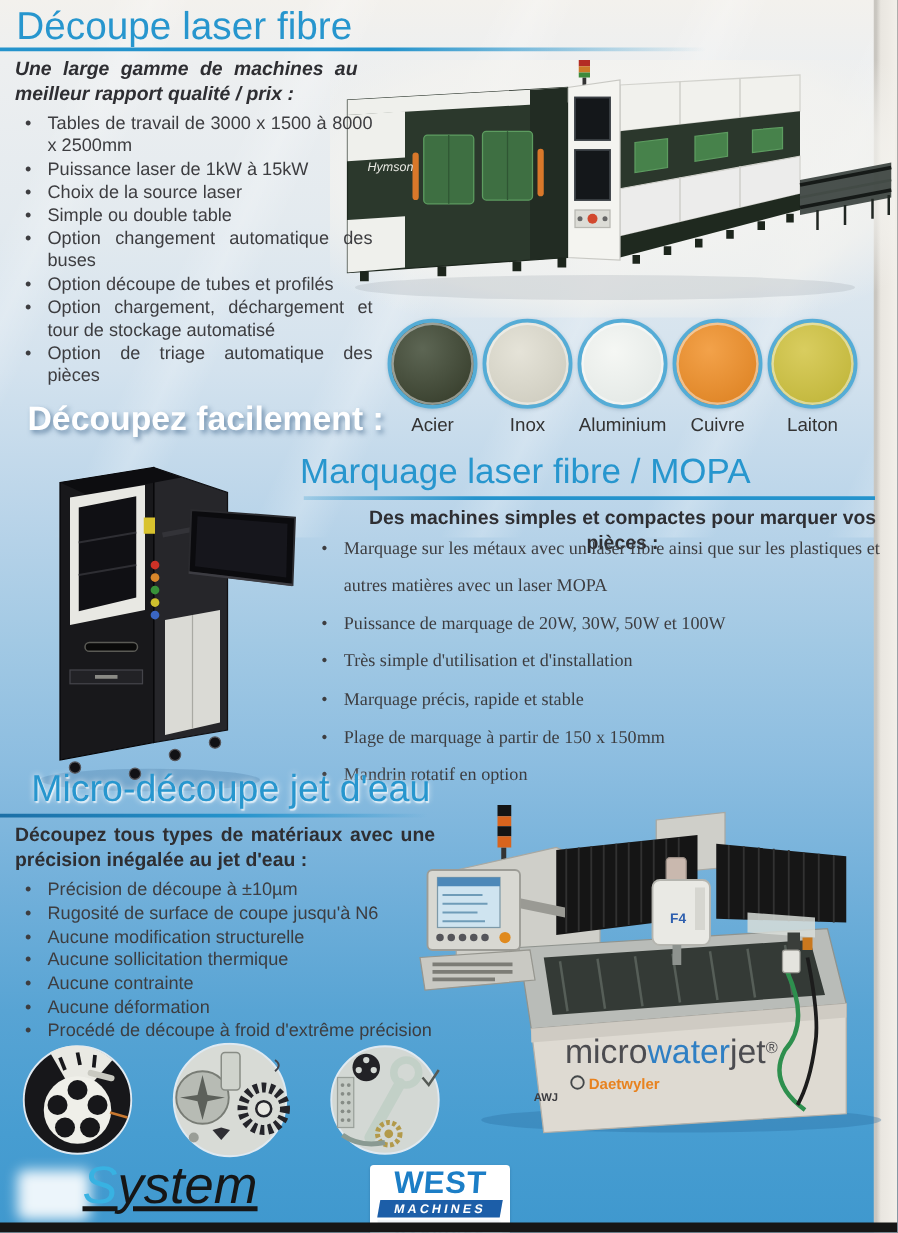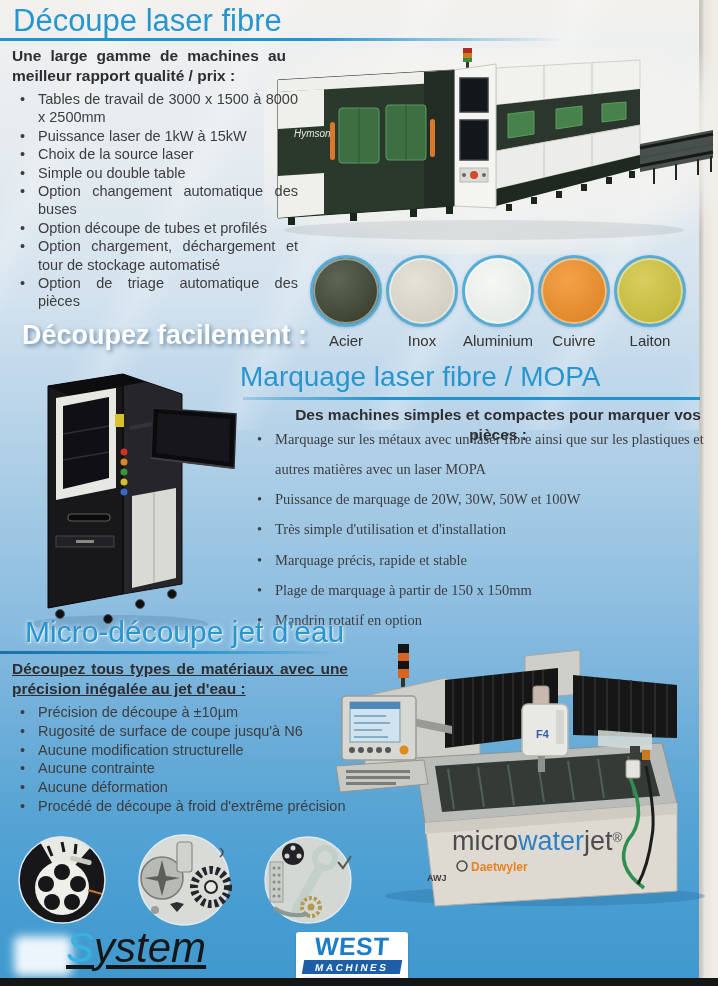--- a/index.html
+++ b/index.html
@@ -24,23 +24,23 @@
   .h2{left:240px;top:361px;width:460px;font-size:28px;}
   .h2-line{position:absolute;left:243px;top:397px;height:3px;width:457px;
     background:linear-gradient(90deg,rgba(36,147,204,.25),#2493cc 30%);}
   .h3{left:25px;top:615px;font-size:30px;
     text-shadow:0 0 5px rgba(255,255,255,.85),1px 1px 1px rgba(255,255,255,.7);}
   .h3-line{position:absolute;left:0;top:651px;height:3px;width:342px;
     background:linear-gradient(90deg,#1c6fa6,#2493cc 55%,rgba(36,147,204,0) 100%);}
 
   .intro{position:absolute;font-weight:bold;color:#2e2e32;font-size:15.5px;
     line-height:1.28;text-align:justify;}
-  .intro-1{left:12px;top:46px;width:274px;}
+  .intro-1{left:12px;top:46px;width:274px;font-style:italic;}
   .intro-2{left:247px;top:405px;width:456px;text-align:center;margin-left:23px;}
-  .intro-3{left:12px;top:659px;width:336px;text-decoration:underline;}
+  .intro-3{left:12px;top:659px;width:336px;}
 
   ul.blist{position:absolute;margin:0;padding:0;list-style:none;color:#3d3d40;font-size:14.5px;}
   ul.blist li{position:relative;padding-left:26px;}
   ul.blist li::before{content:"\2022";position:absolute;left:8px;color:#3d3d40;}
   .blist-1{left:12px;top:90px;width:286px;line-height:1.27;text-align:justify;}
   .blist-2{left:249px;top:424px;width:456px;line-height:2.08;font-family:Liberation Serif, serif;}
   .blist-2 li{padding-left:30px;}
   .blist-3{left:12px;top:703px;width:352px;line-height:1.295;}
 
   .decoupez{position:absolute;left:22px;top:320px;font-size:27px;font-weight:bold;color:#fff;
@@ -413,20 +413,21 @@
       </ul>
 
     <div class="h-blue h3">Micro-découpe jet d'eau</div>
     <div class="h3-line"></div>
     <div class="intro intro-3">Découpez tous types de matériaux avec une précision inégalée au jet d'eau :</div>
     <ul class="blist blist-3">
 
     <li>Précision de découpe à ±10µm</li>
         <li>Rugosité de surface de coupe jusqu'à N6</li>
         <li>Aucune modification structurelle</li>
+        <li>Aucune sollicitation thermique</li>
         <li>Aucune contrainte</li>
         <li>Aucune déformation</li>
         <li>Procédé de découpe à froid d'extrême précision</li>
       </ul>
   </div>
 
   <div class="logo-system">
     <div class="flare"></div>
     <div class="word"><span class="s">S</span><span>ystem</span></div>
   </div>

